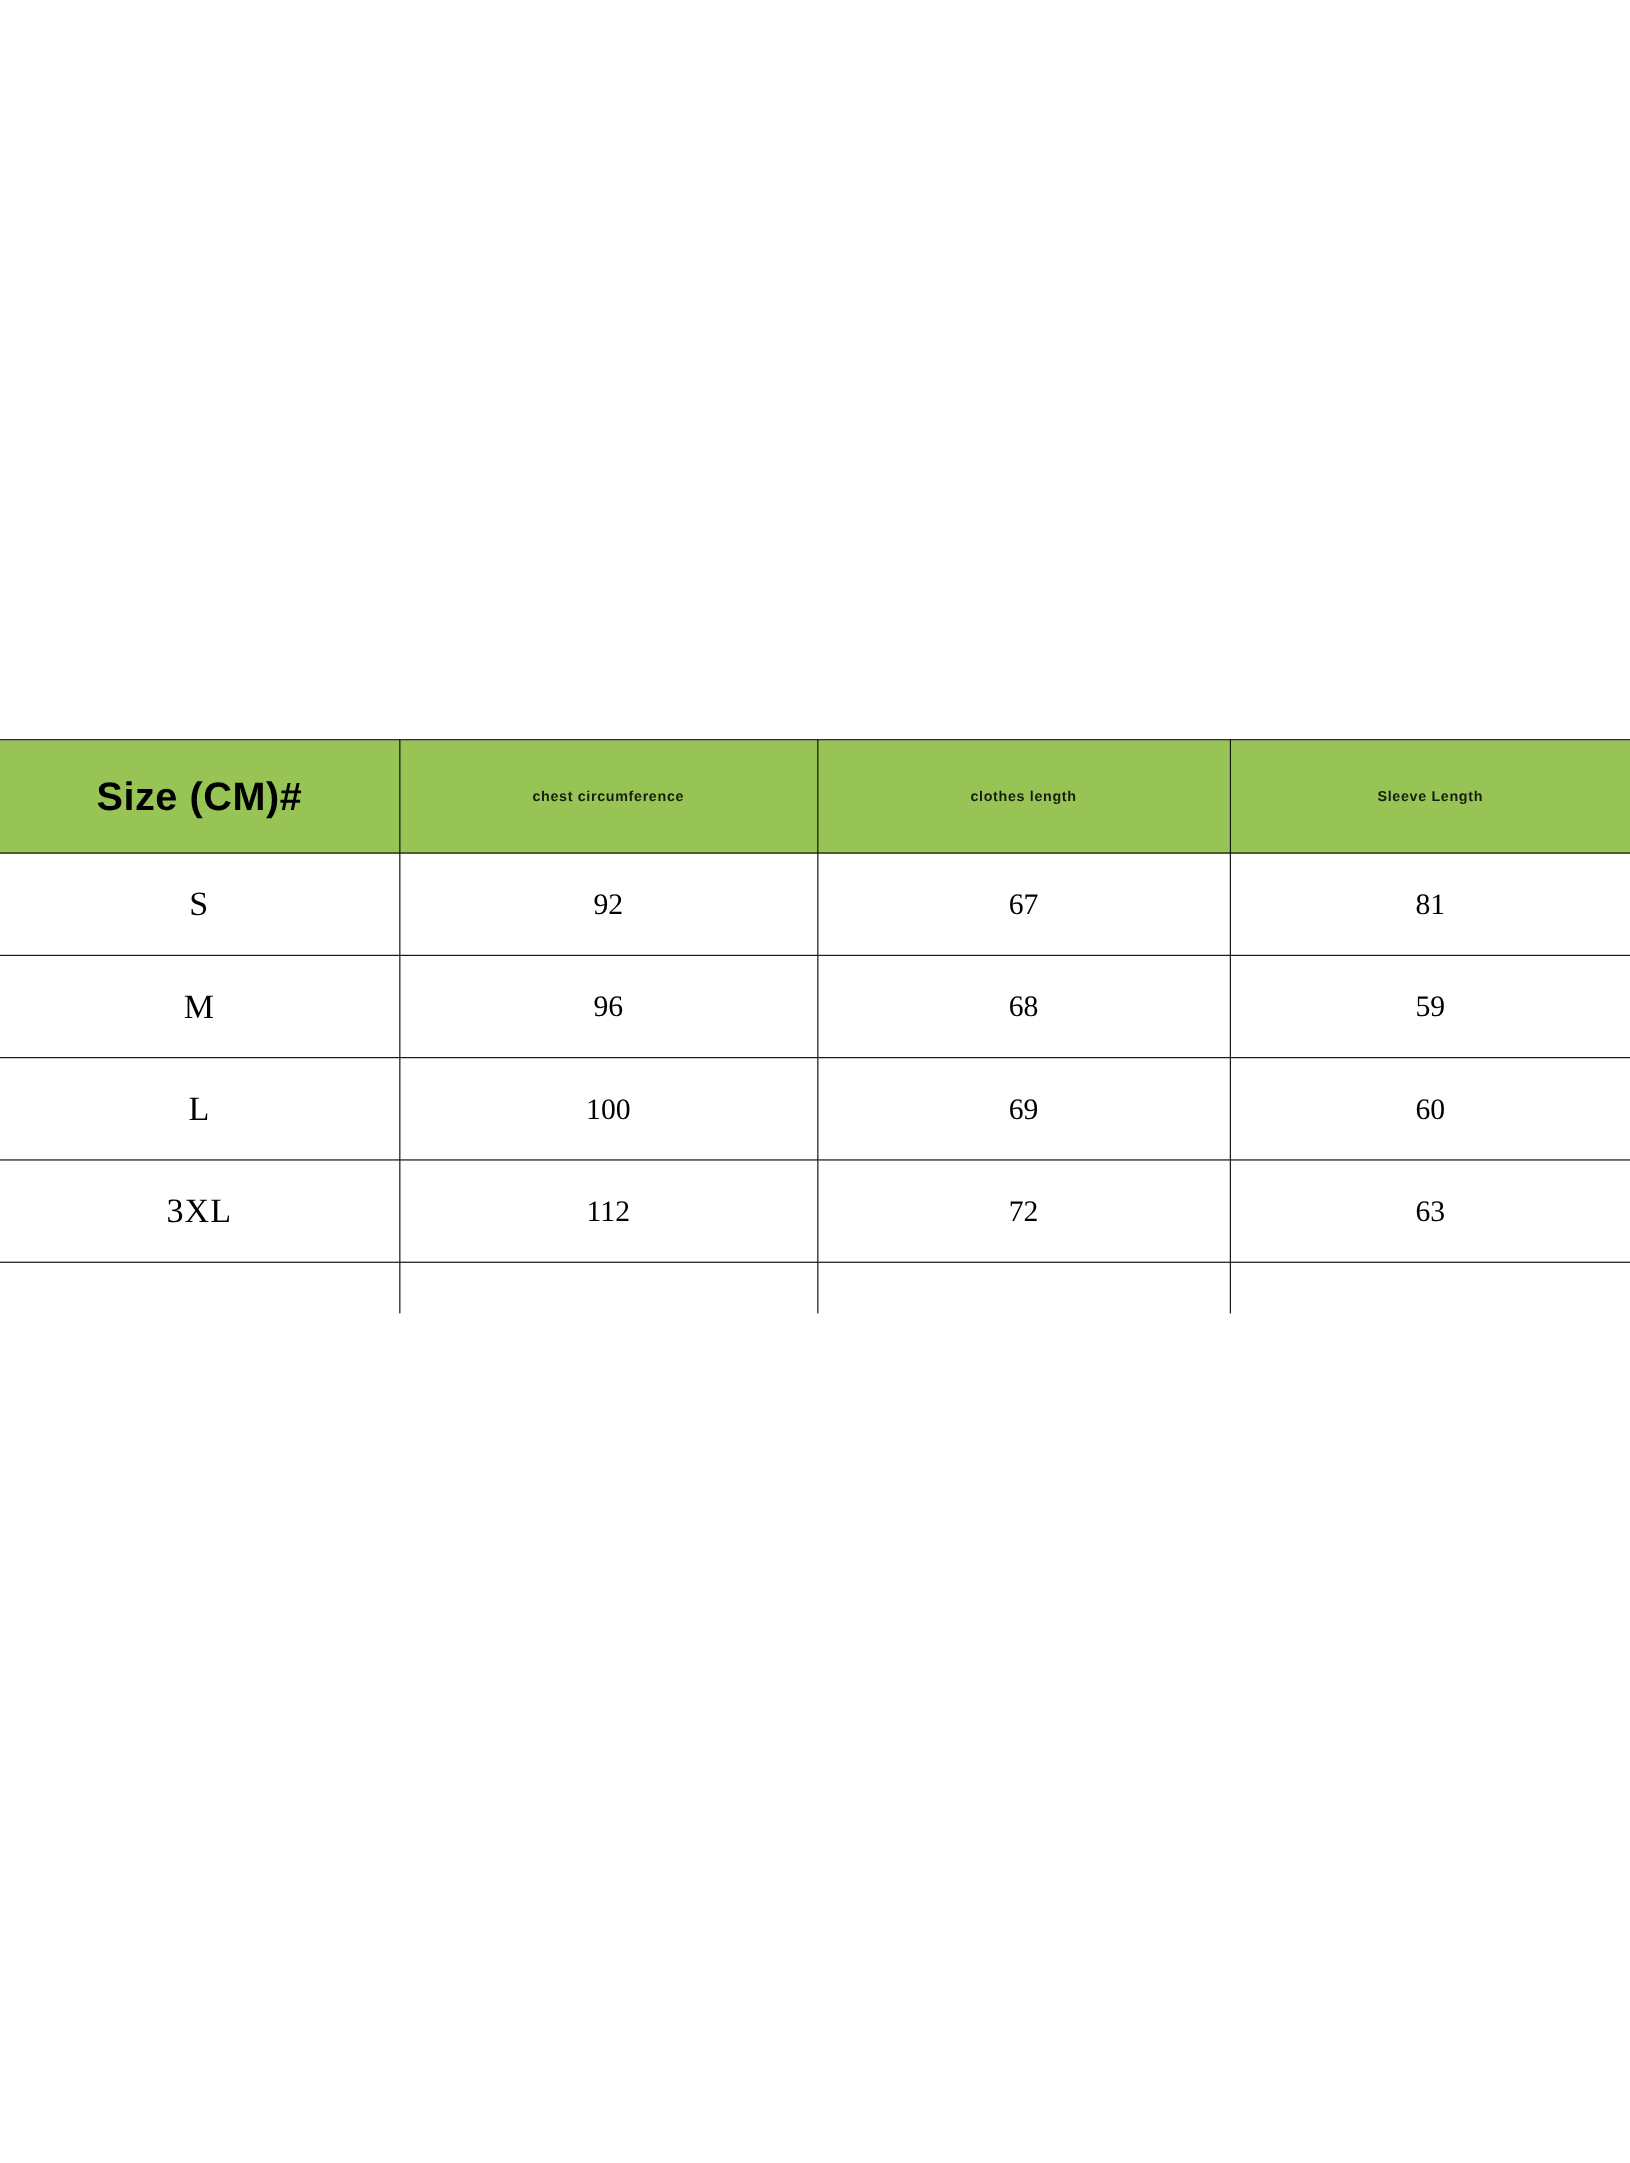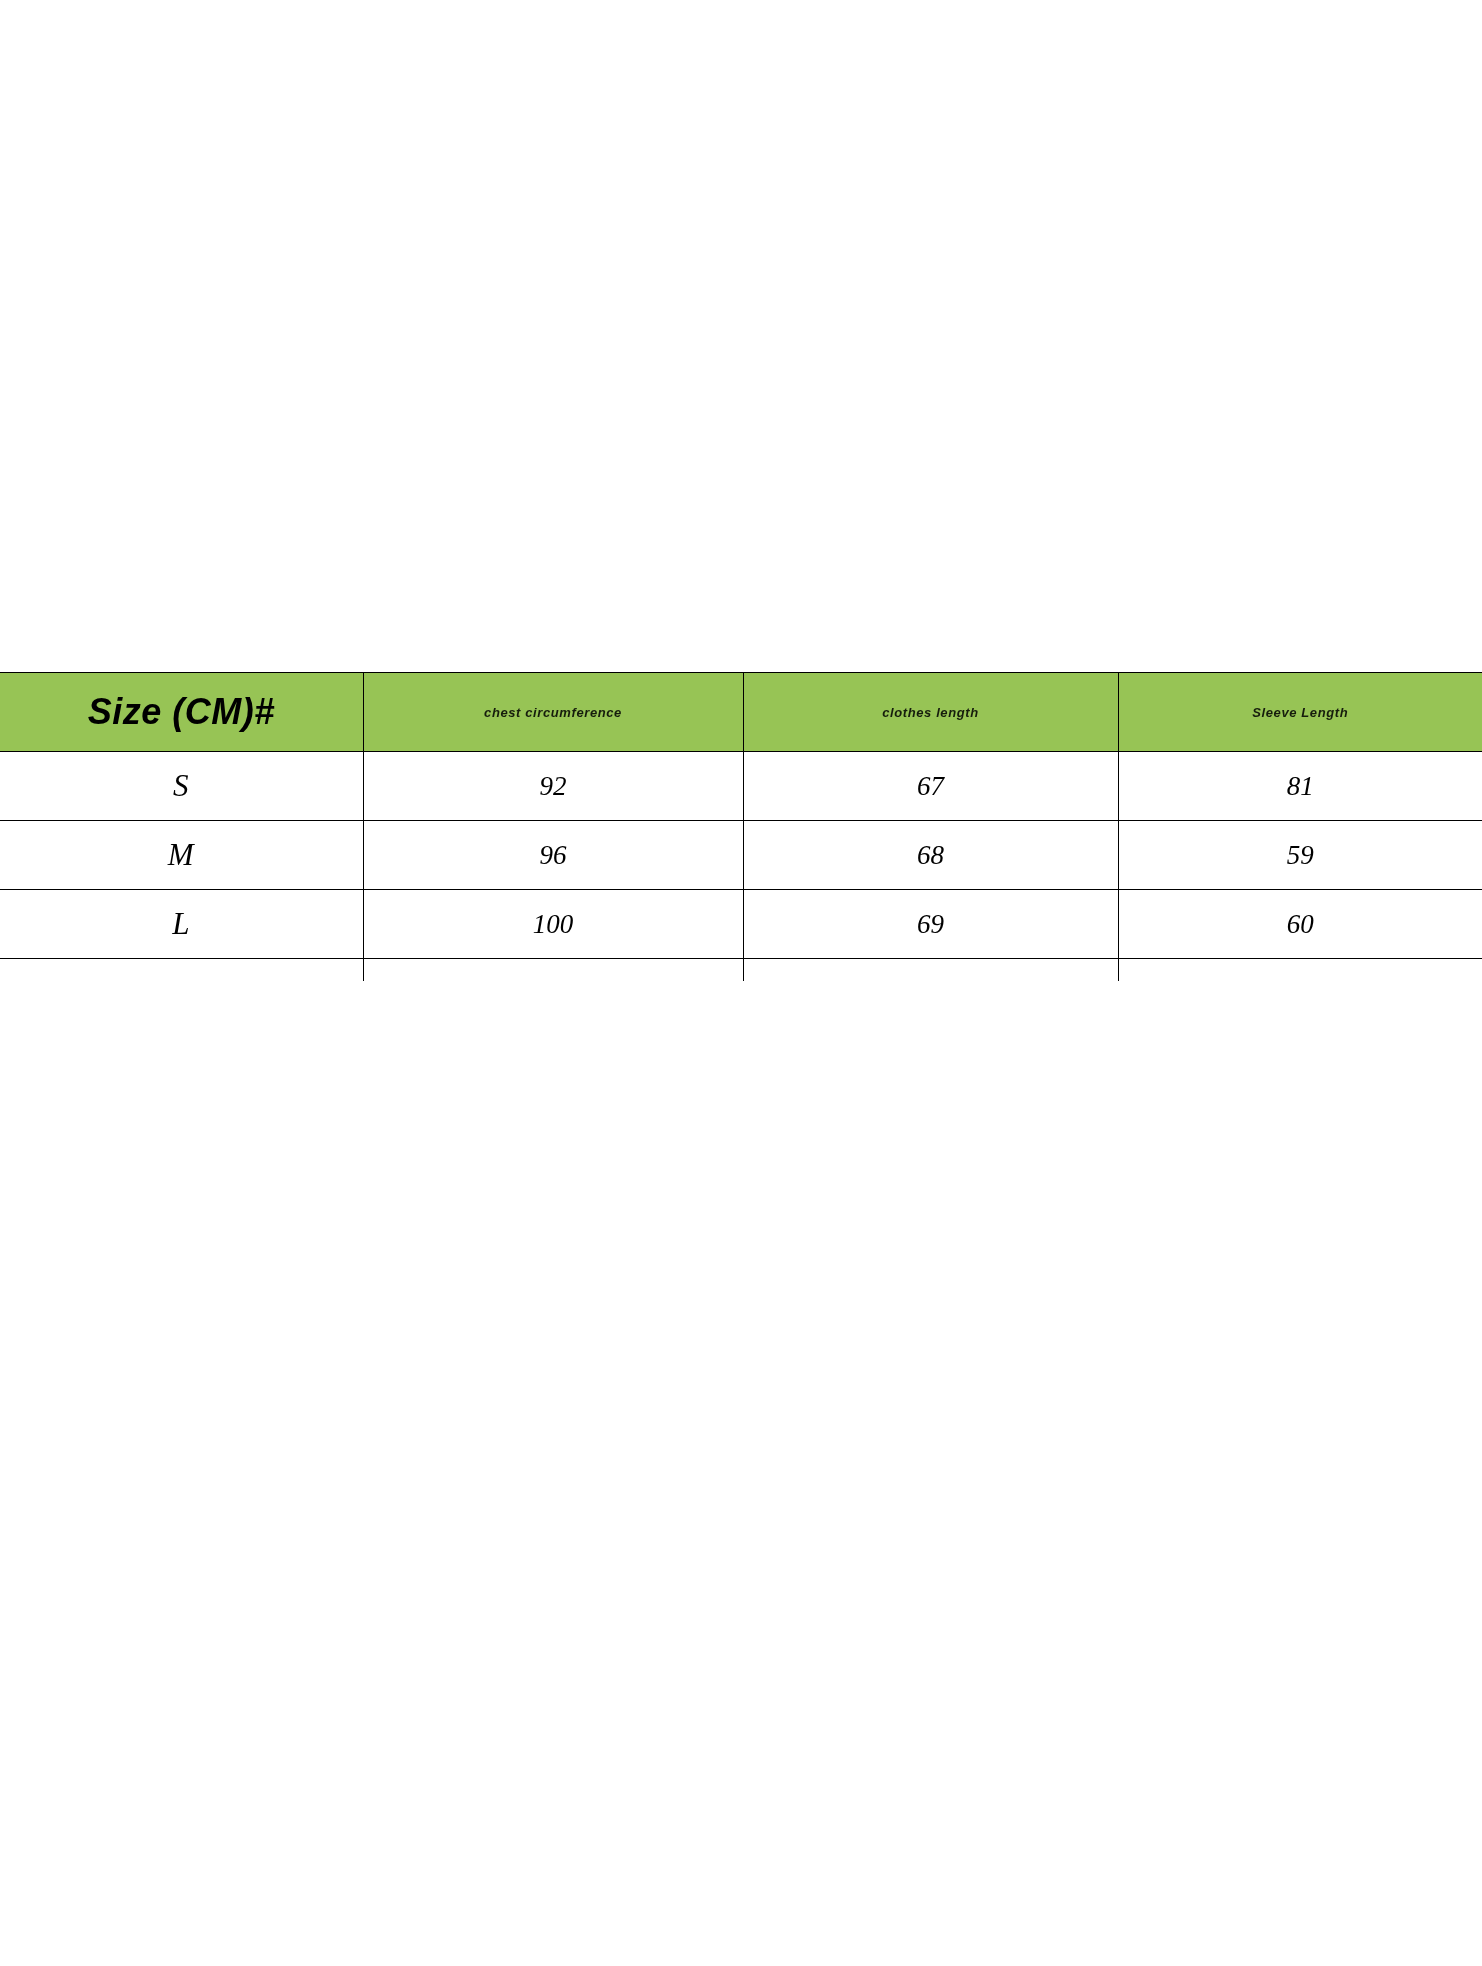--- a/index.html
+++ b/index.html
@@ -40,22 +40,21 @@
   table.size-table col.c-size   { width: 363px; }
   table.size-table col.c-chest  { width: 380px; }
   table.size-table col.c-length { width: 375px; }
   table.size-table col.c-sleeve { width: 364px; }
 
   table.size-table th,
   table.size-table td {
     border: 1px solid #000000;
     text-align: center;
     vertical-align: middle;
-    padding: 0;
-    font-style: italic;
+    padding: 12px;
   }
 
   thead th {
     background: #97c455;
     height: 78px;
   }
 
   .hdr-size {
     font-family: "Liberation Sans", sans-serif;
     font-size: 36px;
@@ -137,20 +136,26 @@
           <td>96</td>
           <td>68</td>
           <td>59</td>
         </tr>
         <tr>
           <td class="size-cell">L</td>
           <td>100</td>
           <td>69</td>
           <td>60</td>
         </tr>
+        <tr>
+          <td class="size-cell">3XL</td>
+          <td>112</td>
+          <td>72</td>
+          <td>63</td>
+        </tr>
         <tr class="spacer-row">
           <td></td>
           <td></td>
           <td></td>
           <td></td>
         </tr>
       </tbody>
     </table>
   </div>
 

